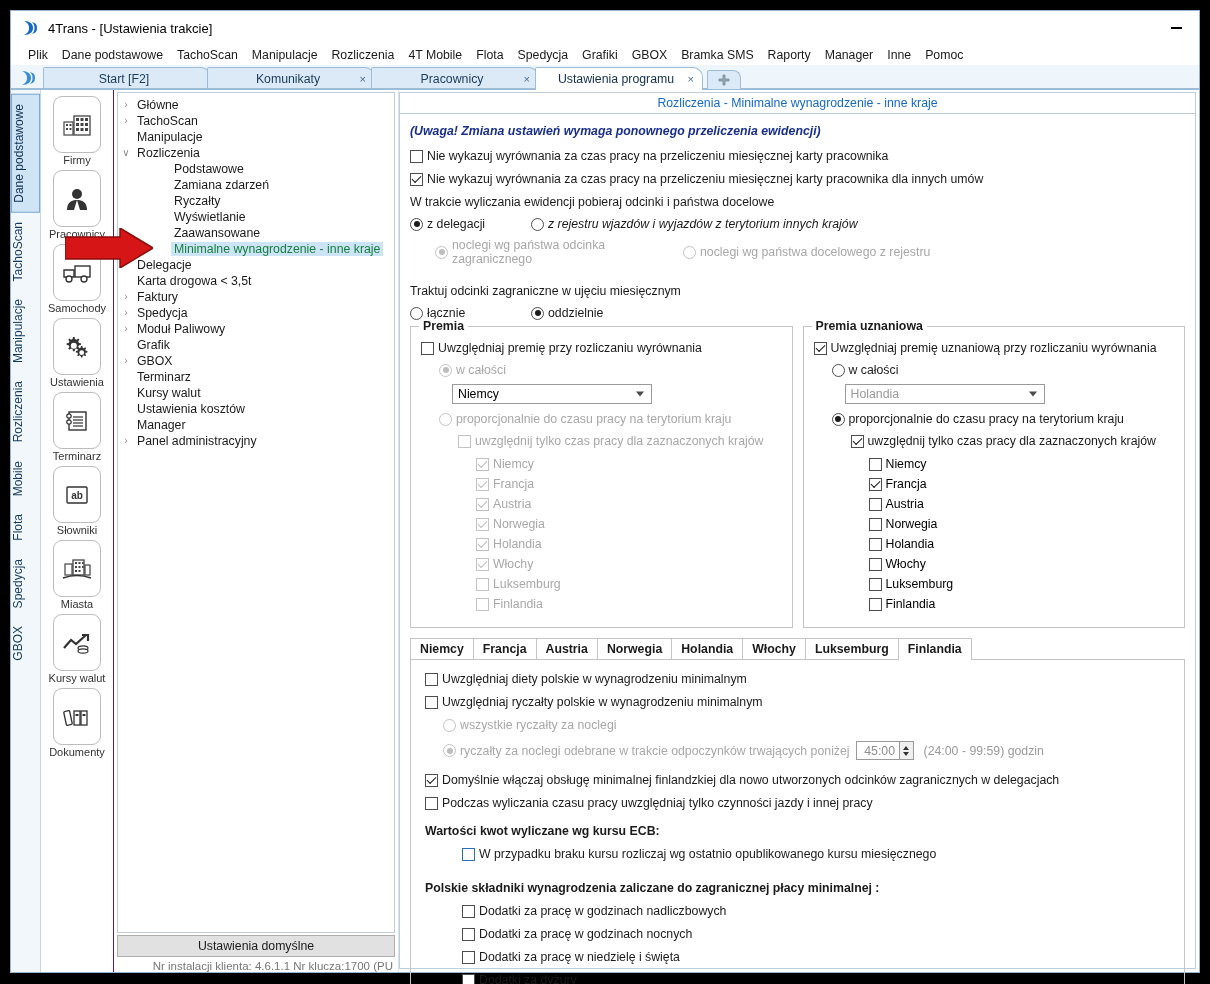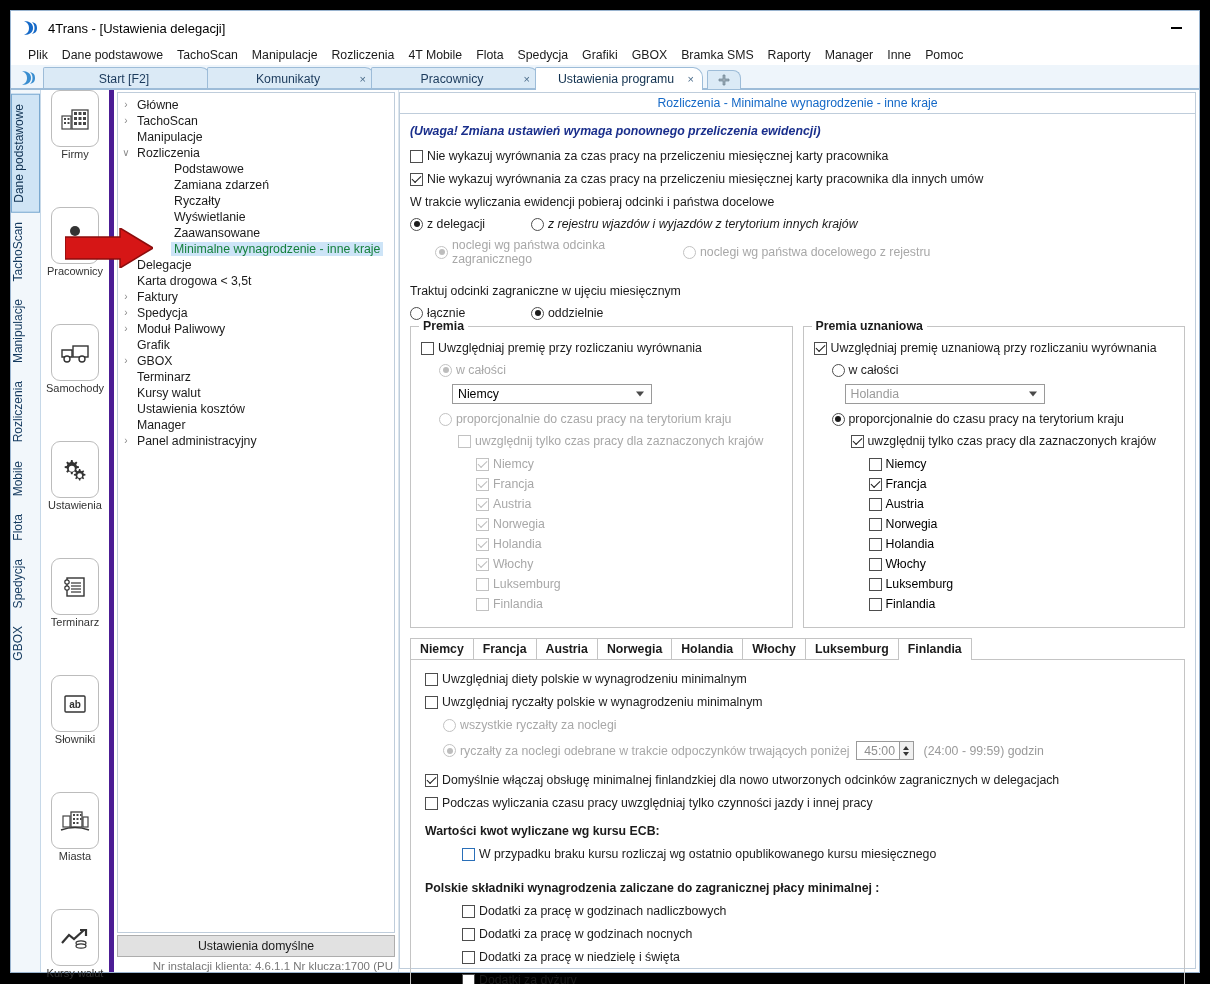--- a/index.html
+++ b/index.html
@@ -138,22 +138,23 @@
   }
   .vg.active {
     background: #cfe4f5;
     border: 1px solid #7aa9d0;
     color: #0d2f50;
   }
   
   .iconrail {
     flex: 0 0 73px;
     background: #ffffff;
-    border-right: 5px solid #4c1d95;
-    display: flex; flex-direction: column; align-items: center; gap: 43px;
+    border-right: 1px solid #4c1d95;
+    padding-top: 6px;
+    display: flex; flex-direction: column; align-items: center;
   }
   .rail-item {
     width: 64px;
     margin-bottom: 4px;
     display: flex; flex-direction: column; align-items: center;
     cursor: default;
   }
   .rail-icon {
     width: 48px; height: 57px;
     border: 1px solid #bcbcbc;
@@ -393,21 +394,21 @@
 <div class="screen">
   <div class="window">
 
     <div class="titlebar">
       <span class="app-logo">
         <svg width="18" height="18" viewBox="0 0 18 18">
           <path d="M3 2 C9 2 12 5 12 9 C12 13 9 16 3 16 C7 14 8 12 8 9 C8 6 7 4 3 2 Z" fill="#1569c7"></path>
           <path d="M11 3 C15 4 16 6 16 9 C16 12 15 14 11 15 C13 13 13.5 11 13.5 9 C13.5 7 13 5 11 3 Z" fill="#1569c7"></path>
         </svg>
       </span>
-      <span class="title-text">4Trans - [Ustawienia delegacji]</span>
+      <span class="title-text">4Trans - [Ustawienia trakcie]</span>
       <span class="win-min">
           <span class="bar"></span>
         </span>
     </div>
 
     <div class="menubar">
       <span class="mi">Plik</span>
       <span class="mi">Dane podstawowe</span>
       <span class="mi">TachoScan</span>
       <span class="mi">Manipulacje</span>

